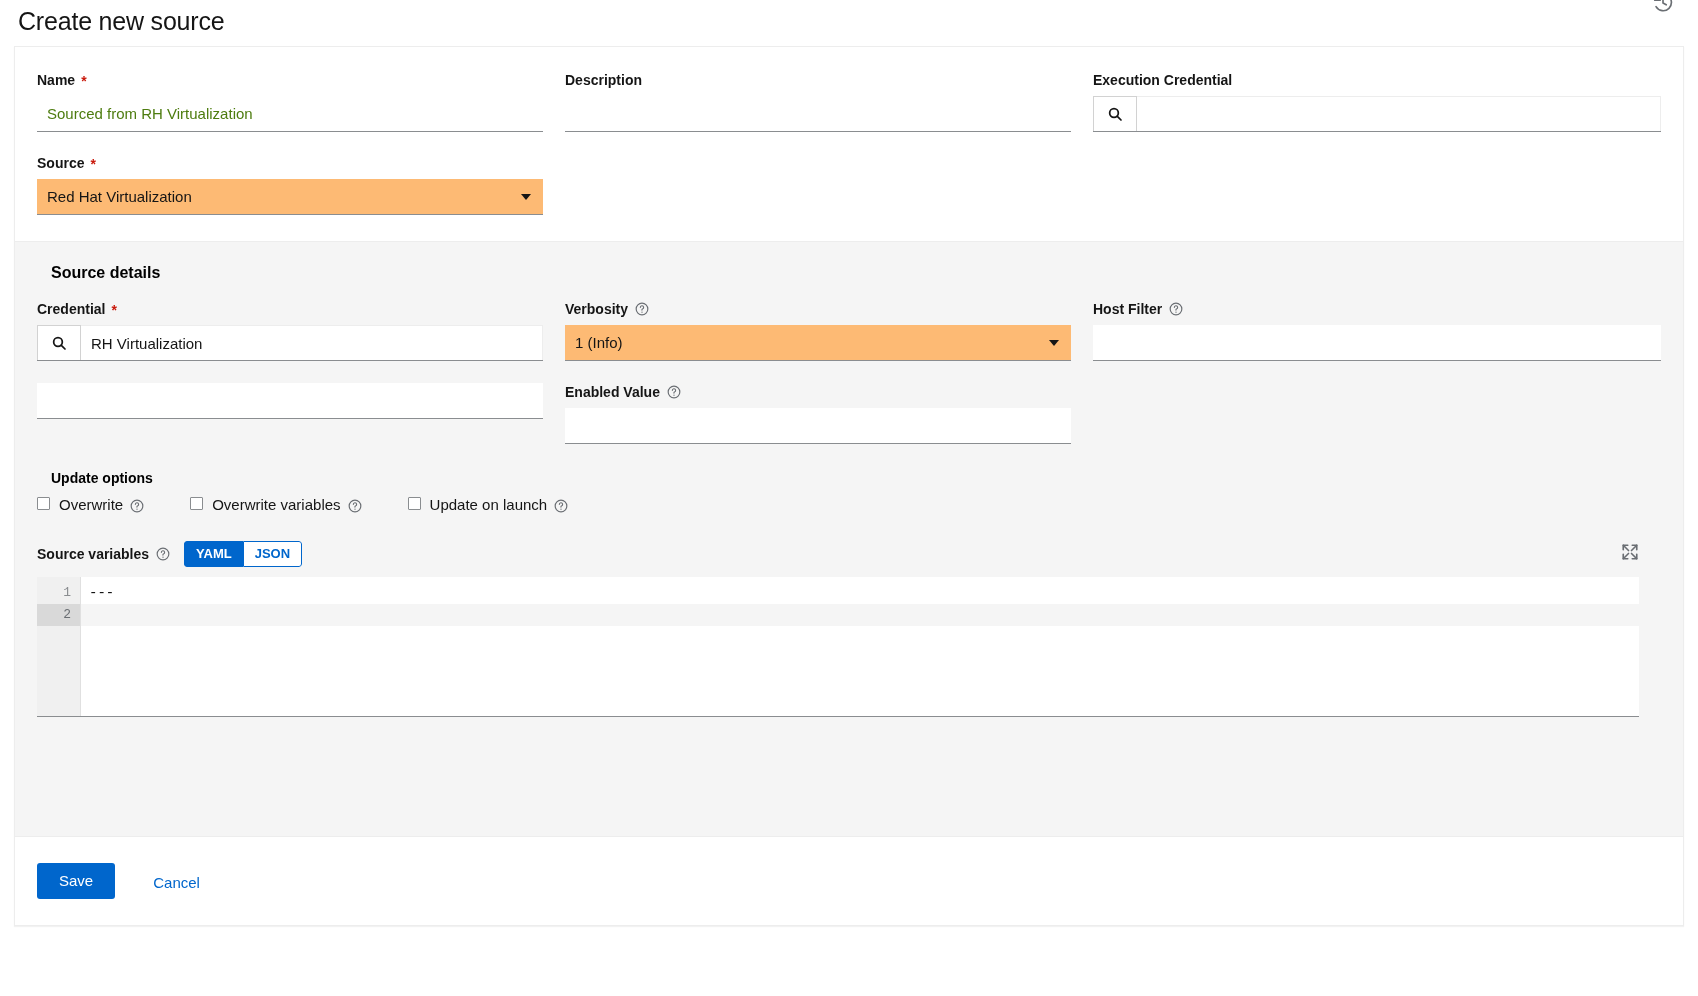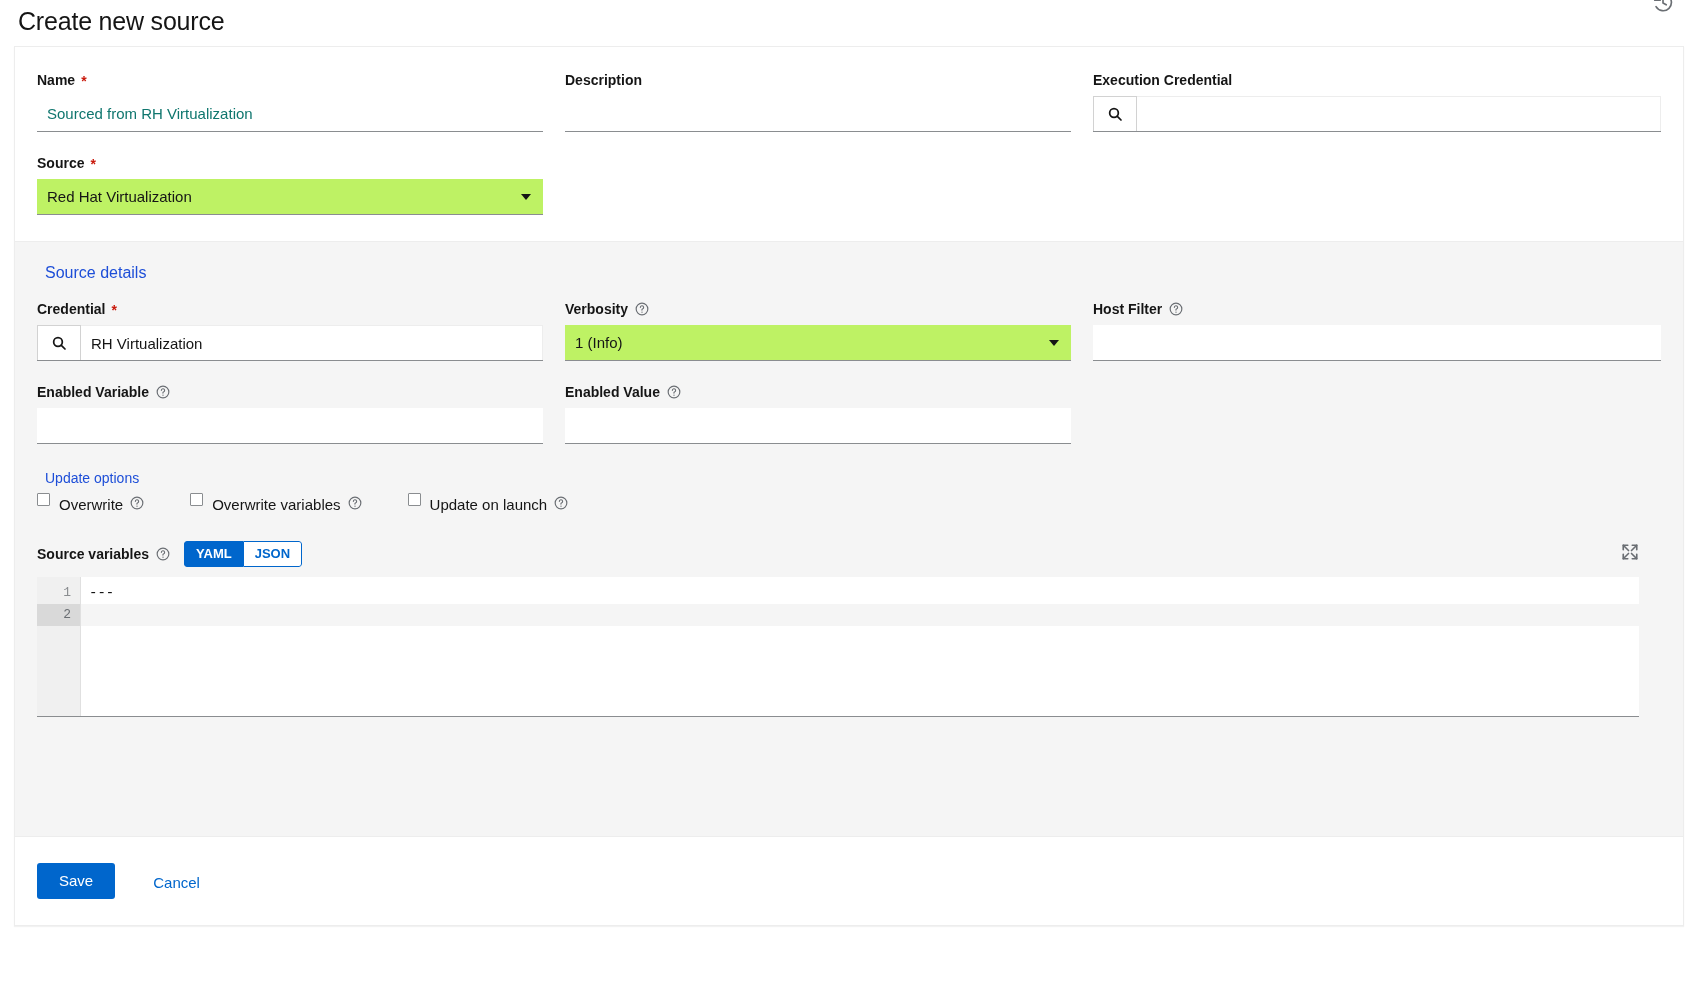--- a/index.html
+++ b/index.html
@@ -119,31 +119,31 @@
   
   .input {
     width: 100%;
     height: 36px;
     background: #ffffff;
     border: none;
     border-bottom: 1px solid #8a8d90;
     padding: 0 10px;
     font-family: "Liberation Sans", sans-serif;
     font-size: 15px;
-    color: #0f766e;
+    color: #4d7c0f;
     outline: none;
     display: flex;
     align-items: center;
   }
   input.input { line-height: normal; }
 
   .select {
     width: 100%;
     height: 36px;
-    background: #bef264;
+    background: #fdba74;
     border: none;
     border-bottom: 1px solid #8a8d90;
     padding: 0 32px 0 10px;
     font-size: 15px;
     color: #151515;
     display: flex;
     align-items: center;
     position: relative;
     cursor: pointer;
   }
@@ -188,32 +188,32 @@
     padding: 0 10px;
     font-family: "Liberation Sans", sans-serif;
     font-size: 15px;
     color: #151515;
     outline: none;
   }
 
   
   .subhead {
     font-size: 14px;
-    font-weight: 400;
-    color: #1d4ed8;
-    margin: 26px 0 10px 8px;
+    font-weight: 700;
+    color: #000000;
+    margin: 26px 0 10px 14px;
   }
   .checkbox-row {
     display: flex;
     align-items: center;
     gap: 0;
   }
   .check-item {
     display: flex;
-    align-items: flex-start;
+    align-items: flex-end;
     margin-right: 46px;
   }
   .check-box {
     width: 13px;
     height: 13px;
     border: 1px solid #8a8d90;
     background: #ffffff;
     border-radius: 1px;
     cursor: pointer;
     flex: none;
@@ -455,30 +455,20 @@
             </svg>
           </span>
         </div>
         <input class="input" type="text" value="" style="">
       </div>
     </div>
 
     <div class="grid-3 row2">
 
       <div class="field">
-        <div class="field-label">
-          <span>Enabled Variable</span>
-          <span class="help-icon">
-            <svg width="14" height="14" viewBox="0 0 24 24" fill="none" stroke="#6a6e73" stroke-width="2">
-              <circle cx="12" cy="12" r="10"></circle>
-              <path d="M9.2 9.2a2.8 2.8 0 1 1 3.6 2.7c-.7.3-.9.9-.9 1.6v.4" stroke-linecap="round"></path>
-              <circle cx="12" cy="17.4" r="1.1" fill="#6a6e73" stroke="none"></circle>
-            </svg>
-          </span>
-        </div>
         <input class="input" type="text" value="" style="">
       </div>
 
       <div class="field">
         <div class="field-label">
           <span>Enabled Value</span>
           <span class="help-icon">
             <svg width="14" height="14" viewBox="0 0 24 24" fill="none" stroke="#6a6e73" stroke-width="2">
               <circle cx="12" cy="12" r="10"></circle>
               <path d="M9.2 9.2a2.8 2.8 0 1 1 3.6 2.7c-.7.3-.9.9-.9 1.6v.4" stroke-linecap="round"></path>

